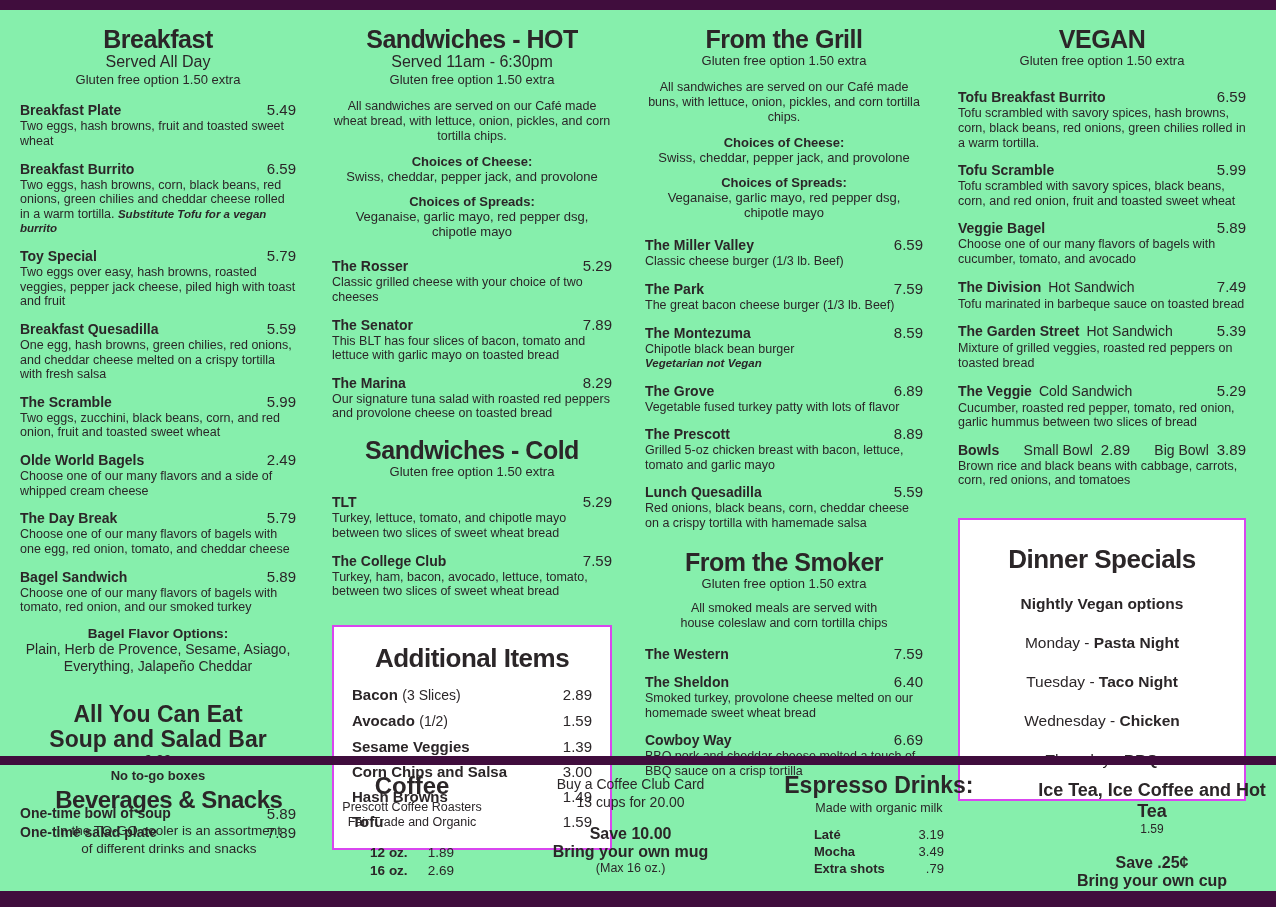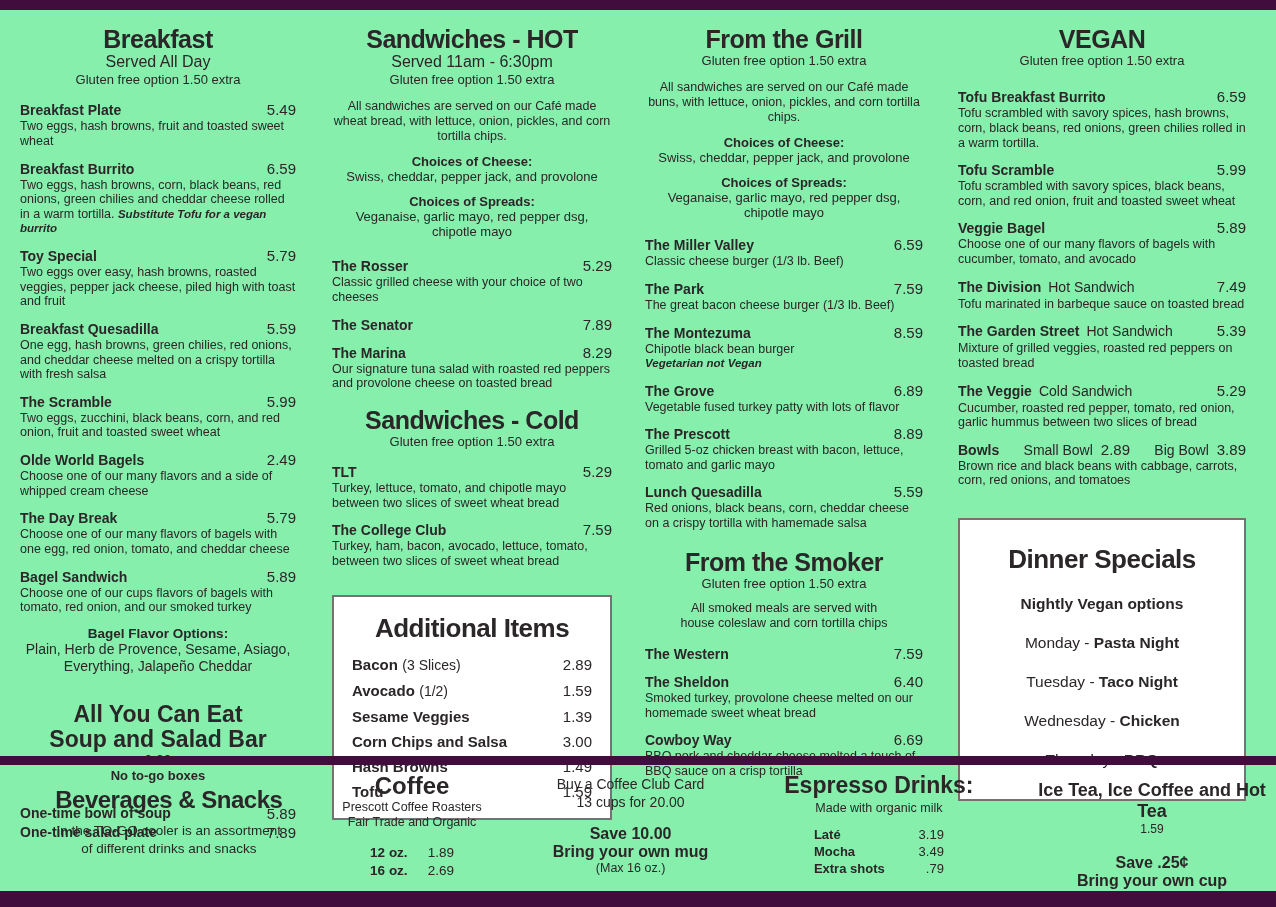--- a/index.html
+++ b/index.html
@@ -35,21 +35,21 @@
   .bagel-opts-title { font-size: 13.5px; font-weight: bold; text-align: center; margin-top: 4px; }
   .bagel-opts { font-size: 14px; text-align: center; line-height: 1.25; }
 
   .soup-title { font-size: 23px; font-weight: bold; text-align: center; line-height: 1.1; margin-top: 26px; }
   .soup-price { font-size: 14px; text-align: center; }
   .soup-note  { font-size: 13px; font-weight: bold; text-align: center; }
   .soup-items { margin-top: 22px; }
   .soup-row { display: flex; justify-content: space-between; font-size: 14px; line-height: 1.25; }
   .soup-row .n { font-weight: bold; }
 
-  .boxed { border: 2px solid #737373; background: #fff; }
+  .boxed { border: 2px solid #d946ef; background: #fff; }
   .ai-box { margin-top: 26px; padding: 16px 18px 18px 18px; }
   .ai-title { font-size: 26px; font-weight: bold; text-align: center; margin-bottom: 12px; letter-spacing: -0.5px; }
   .ai-row { display: flex; justify-content: space-between; align-items: baseline; margin-bottom: 8px; }
   .ai-name { font-size: 15px; font-weight: bold; }
   .ai-qual { font-size: 14px; font-weight: normal; }
   .ai-price { font-size: 15px; }
 
   .ds-box { margin-top: 30px; padding: 24px 10px 30px 10px; text-align: center; }
   .ds-title { font-size: 26px; font-weight: bold; letter-spacing: -0.5px; }
   .ds-bold-line { font-size: 15.5px; font-weight: bold; margin-top: 20px; }
@@ -147,21 +147,21 @@
             <span class="item-name">The Day Break</span>
             <span class="item-price">5.79</span>
           </div>
         <div class="item-desc">Choose one of our many flavors of bagels with one egg, red onion, tomato, and cheddar cheese</div>
       </div>
       <div class="menu-item">
         <div class="item-head">
             <span class="item-name">Bagel Sandwich</span>
             <span class="item-price">5.89</span>
           </div>
-        <div class="item-desc">Choose one of our cups flavors of bagels with tomato, red onion, and our smoked turkey</div>
+        <div class="item-desc">Choose one of our many flavors of bagels with tomato, red onion, and our smoked turkey</div>
       </div>
     </div>
     <div class="bagel-opts-title">Bagel Flavor Options:</div>
     <div class="bagel-opts">Plain, Herb de Provence, Sesame, Asiago,</div>
     <div class="bagel-opts">Everything, Jalapeño Cheddar</div>
 
     <div>
       <div class="soup-title">All You Can Eat</div>
       <div class="soup-title" style="margin-top:0;">Soup and Salad Bar</div>
       <div class="soup-price">9.89</div>
@@ -195,20 +195,21 @@
               <span class="item-name">The Rosser</span>
               <span class="item-price">5.29</span>
             </div>
           <div class="item-desc">Classic grilled cheese with your choice of two cheeses</div>
         </div>
         <div class="menu-item">
           <div class="item-head">
               <span class="item-name">The Senator</span>
               <span class="item-price">7.89</span>
             </div>
+          <div class="item-desc">This BLT has four slices of bacon, tomato and lettuce with garlic mayo on toasted bread</div>
         </div>
         <div class="menu-item">
           <div class="item-head">
               <span class="item-name">The Marina</span>
               <span class="item-price">8.29</span>
             </div>
           <div class="item-desc">Our signature tuna salad with roasted red peppers and provolone cheese on toasted bread</div>
         </div>
       </div>
     </div>

